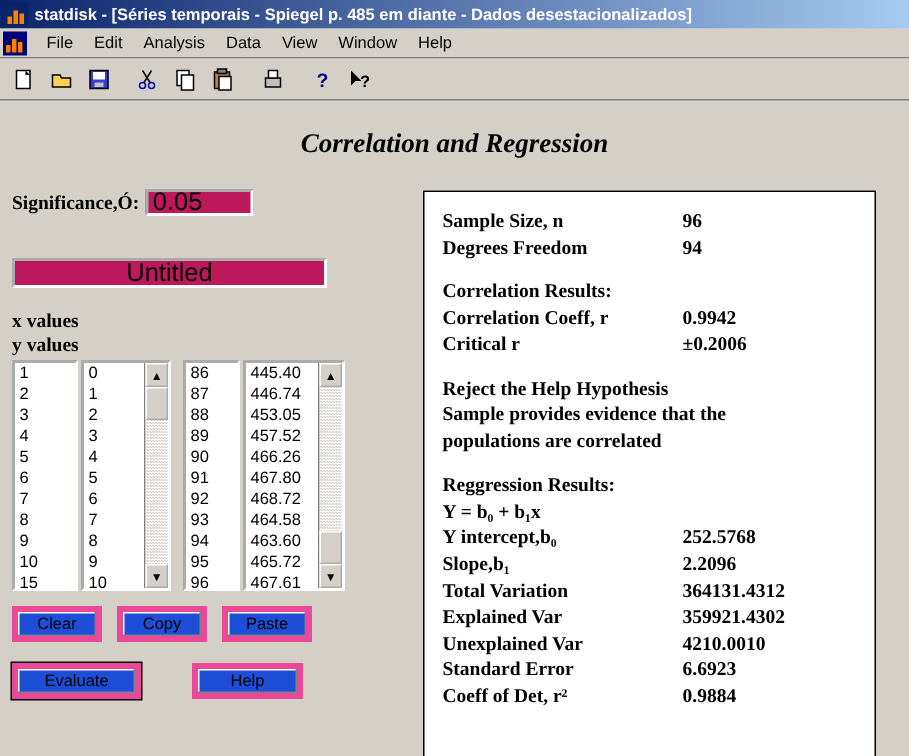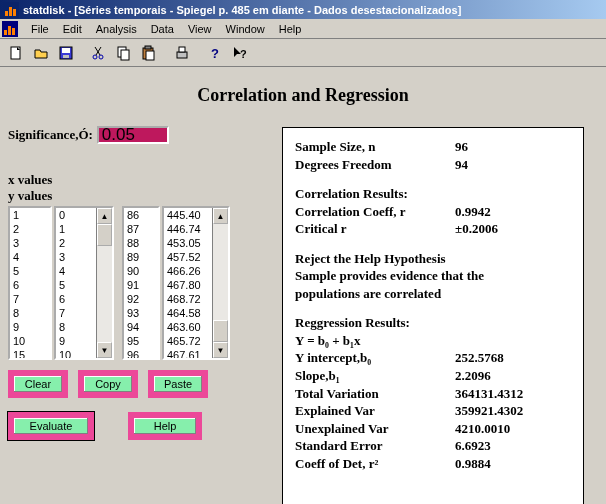--- a/index.html
+++ b/index.html
@@ -70,20 +70,21 @@
   .content {
     padding: 4px 8px;
     position: relative;
   }
   h2.page-title {
     font-family: "Times New Roman", serif;
     font-weight: bold;
     font-size: 18px;
     text-align: center;
     margin: 14px 0 20px 0;
+    font-style: italic;
   }
   .row-top {
     display:flex;
     align-items:center;
     gap:4px;
     margin-bottom:28px;
   }
   .lbl { font-weight: bold; font-family:"Times New Roman",serif; font-size:13px;}
   input.sunken, .sunken-box {
     border: 2px inset #fff;
@@ -134,22 +135,22 @@
     position:relative;
   }
   .sthumb {
     position:absolute; left:0; right:0; top:0; height:22px;
     border:1px outset #fff; background:#d4d0c8;
   }
   .btnrow { display:flex; gap:10px; margin-bottom:14px;}
   button.win {
     font-family: inherit;
     font-size:11px;
-    background:#86efac;
-    border:6px solid #ec4899;
+    background:#1d4ed8;
+    border:4px solid #ec4899;
     box-shadow: inset -1px -1px #808080, inset 1px 1px #fff;
     padding: 2px 0;
     cursor: default;
     min-width:60px;
   }
   button.win.sel {
     box-shadow: inset -1px -1px #808080, inset 1px 1px #fff, 0 0 0 1px #000;
   }
   .right-panel {
     position:absolute;
@@ -260,20 +261,23 @@
 
 <div class="content">
   <h2 class="page-title">Correlation and Regression</h2>
 
   <div class="left-col">
     <div class="row-top">
       <span class="lbl">Significance,Ó:</span>
       <input class="sunken" style="width: 72px;" value="0.05">
     </div>
 
+    <div class="untitled-holder sunken-box">
+      <span>Untitled</span>
+    </div>
 
     <div class="cols-header">
       <span>x values</span>
       <span>y values</span>
     </div>
 
     <div class="list-area">
       <div class="listbox" style="width:44px">
         <div class="lb-rows" id="lb-idx">
             <div class="lb-row">1</div>

